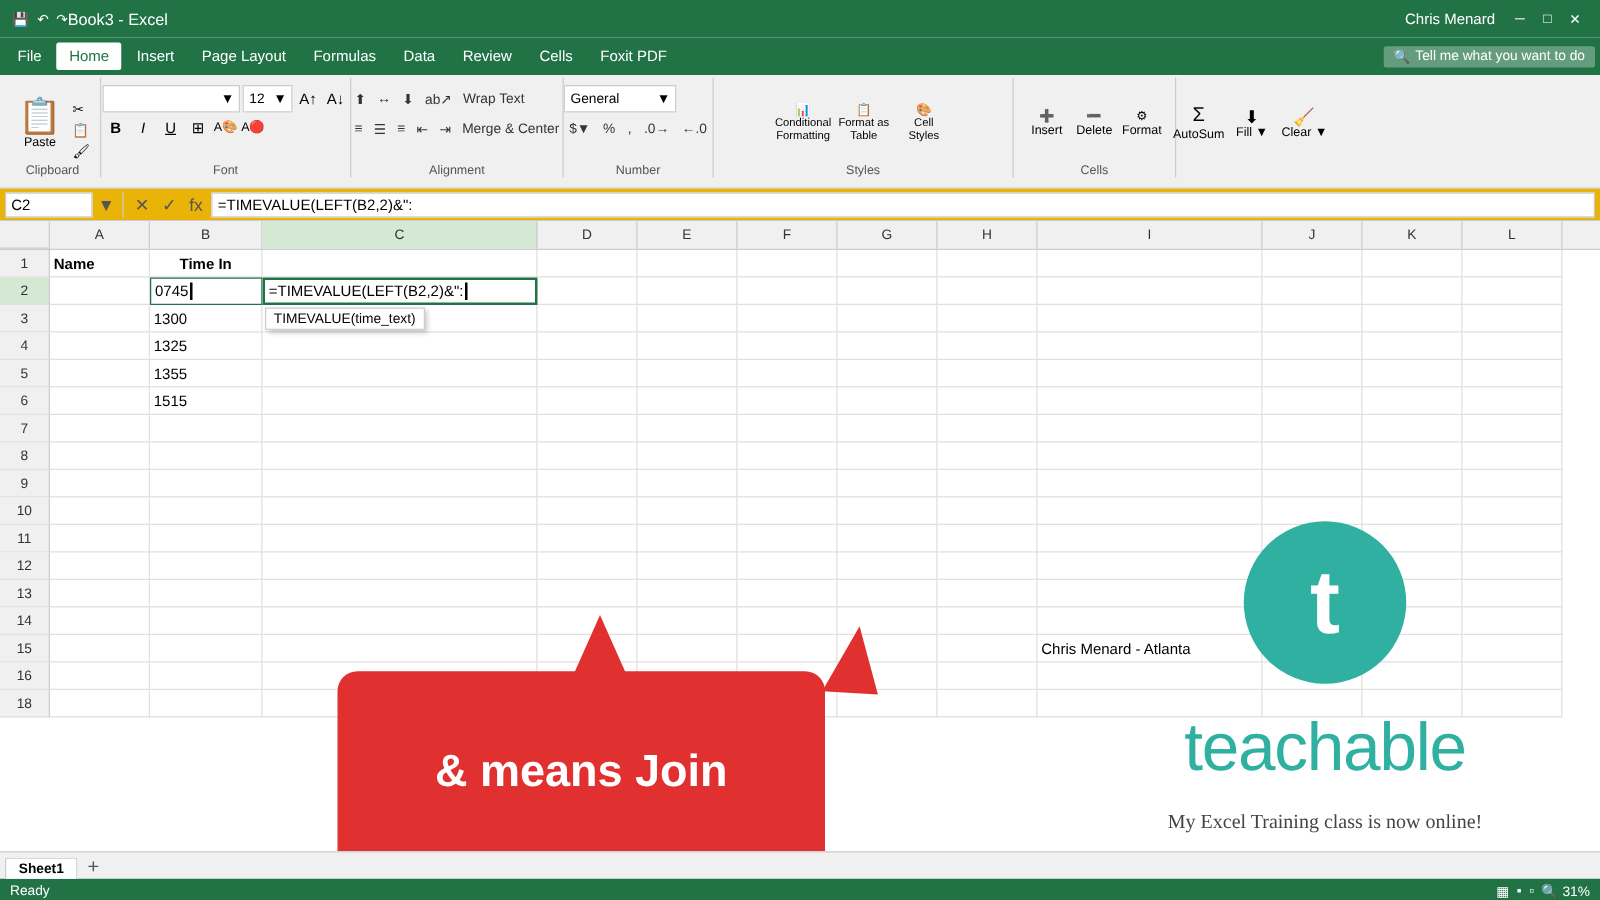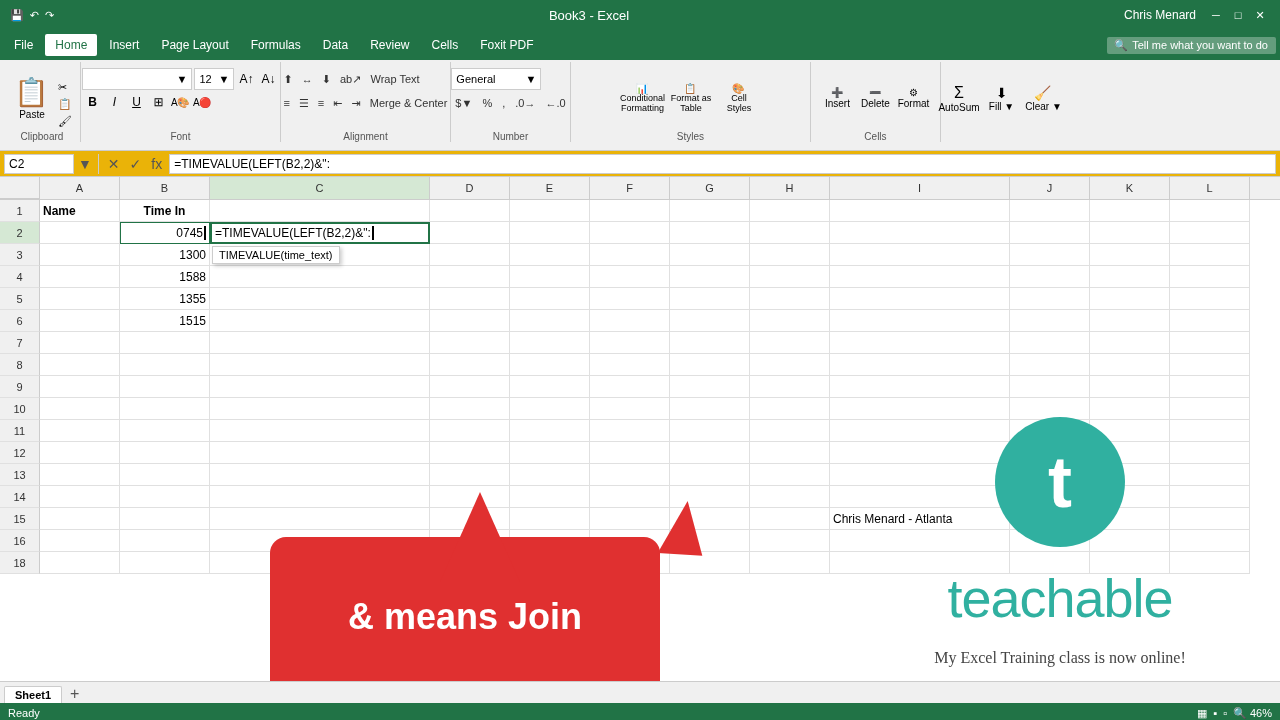--- a/index.html
+++ b/index.html
@@ -8,21 +8,21 @@
     
     #title-bar {
       background: #217346;
       color: white;
       height: 30px;
       display: flex;
       align-items: center;
       justify-content: space-between;
       padding: 0 10px;
     }
-    #title-bar .title { flex: 1; text-align: center; font-size: 13px; }
+    #title-bar .title { flex: 1; font-size: 13px; }
     #title-bar .win-controls { display: flex; gap: 2px; }
     #title-bar .win-btn { width: 20px; height: 20px; display: flex; align-items: center; justify-content: center; font-size: 11px; cursor: pointer; }
     #title-bar .left-icons { display: flex; align-items: center; gap: 6px; }
     #title-bar .left-icons span { font-size: 11px; }
 
     
     #menu-bar {
       background: #217346;
       height: 30px;
       display: flex;
@@ -267,21 +267,21 @@
       white-space: nowrap;
       cursor: cell;
     }
     .cell.editing-cell {
       border: 2px solid #217346;
       background: white;
       overflow: visible;
       z-index: 5;
     }
     .cell.bold-header { font-weight: bold; }
-    .cell.right-align { justify-content: flex-end; }
+    .cell.right-align { }
 
     
     .col-a { width: 80px; min-width: 80px; }
     .col-b { width: 90px; min-width: 90px; }
     .col-c { width: 220px; min-width: 220px; }
     .col-d { width: 80px; min-width: 80px; }
     .col-e { width: 80px; min-width: 80px; }
     .col-f { width: 80px; min-width: 80px; }
     .col-g { width: 80px; min-width: 80px; }
     .col-h { width: 80px; min-width: 80px; }
@@ -687,21 +687,21 @@
       <div class="cell col-h"></div>
       <div class="cell col-i"></div>
       <div class="cell col-j"></div>
       <div class="cell col-k"></div>
       <div class="cell col-l"></div>
     </div>
 
     <div class="grid-row">
       <div class="row-header">4</div>
       <div class="cell col-a"></div>
-      <div class="cell col-b right-align">1588</div>
+      <div class="cell col-b right-align">1325</div>
       <div class="cell col-c"></div>
       <div class="cell col-d"></div>
       <div class="cell col-e"></div>
       <div class="cell col-f"></div>
       <div class="cell col-g"></div>
       <div class="cell col-h"></div>
       <div class="cell col-i"></div>
       <div class="cell col-j"></div>
       <div class="cell col-k"></div>
       <div class="cell col-l"></div>
@@ -934,15 +934,15 @@
   <div class="sheet-tab active">Sheet1</div>
   <div class="sheet-tab-add">+</div>
 </div>
 
 <div id="status-bar">
   <span>Ready</span>
   <div style="display:flex;align-items:center;gap:6px;">
     <span>▦</span>
     <span>▪</span>
     <span>▫</span>
-    <span>🔍 46%</span>
+    <span>🔍 31%</span>
   </div>
 </div>
 
 </body></html>

